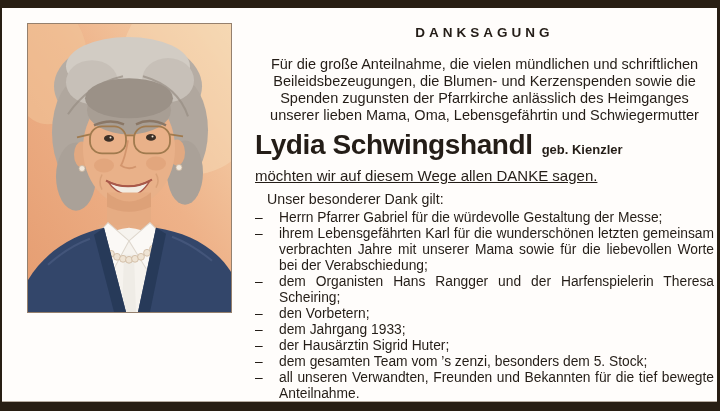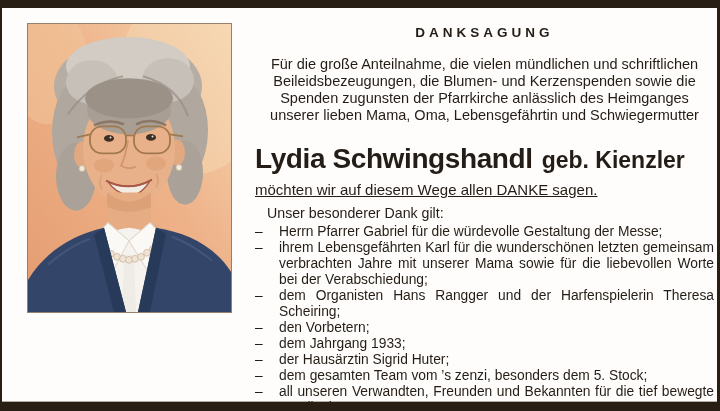--- a/index.html
+++ b/index.html
@@ -11,23 +11,23 @@
     font-family:"Liberation Sans",sans-serif;color:#241d17;overflow:hidden;
   }
   .photo-frame{
     position:absolute;left:25px;top:15px;width:203px;height:288px;
     border:1px solid #95806d;background:#eba87e;
   }
   .photo-frame svg{display:block;}
   .content{position:absolute;left:253px;top:6px;width:459px;}
   .title{text-align:center;font-weight:bold;font-size:13.5px;letter-spacing:4px;margin-top:11px;}
   .intro{text-align:center;font-size:14.5px;line-height:17px;margin:16px 0 0 0;}
-  .name-row{margin-top:19px;display:flex;align-items:baseline;gap:9px;white-space:nowrap;}
+  .name-row{margin-top:5px;display:flex;align-items:baseline;gap:9px;white-space:nowrap;}
   .name{font-weight:bold;font-size:28px;letter-spacing:-0.4px;}
-  .maiden{font-weight:bold;font-size:23px;}
+  .maiden{font-weight:bold;font-size:13px;}
   .danke{text-align:left;font-size:15px;margin:6px 0 0 0;text-decoration:underline;}
   .heading{font-size:14.2px;margin:7px 0 0 12px;}
   .thanks-list{margin-top:3px;font-size:13.8px;line-height:16px;}
   .thanks-item{display:flex;}
   .dash{width:24px;flex:0 0 24px;}
   .txt{flex:1;text-align:justify;}
   .bottom-row{display:flex;justify-content:space-between;align-items:baseline;margin-top:3px;}
   .place-date{font-size:14.5px;}
   .sig{font-weight:bold;font-size:15px;}
 </style>

